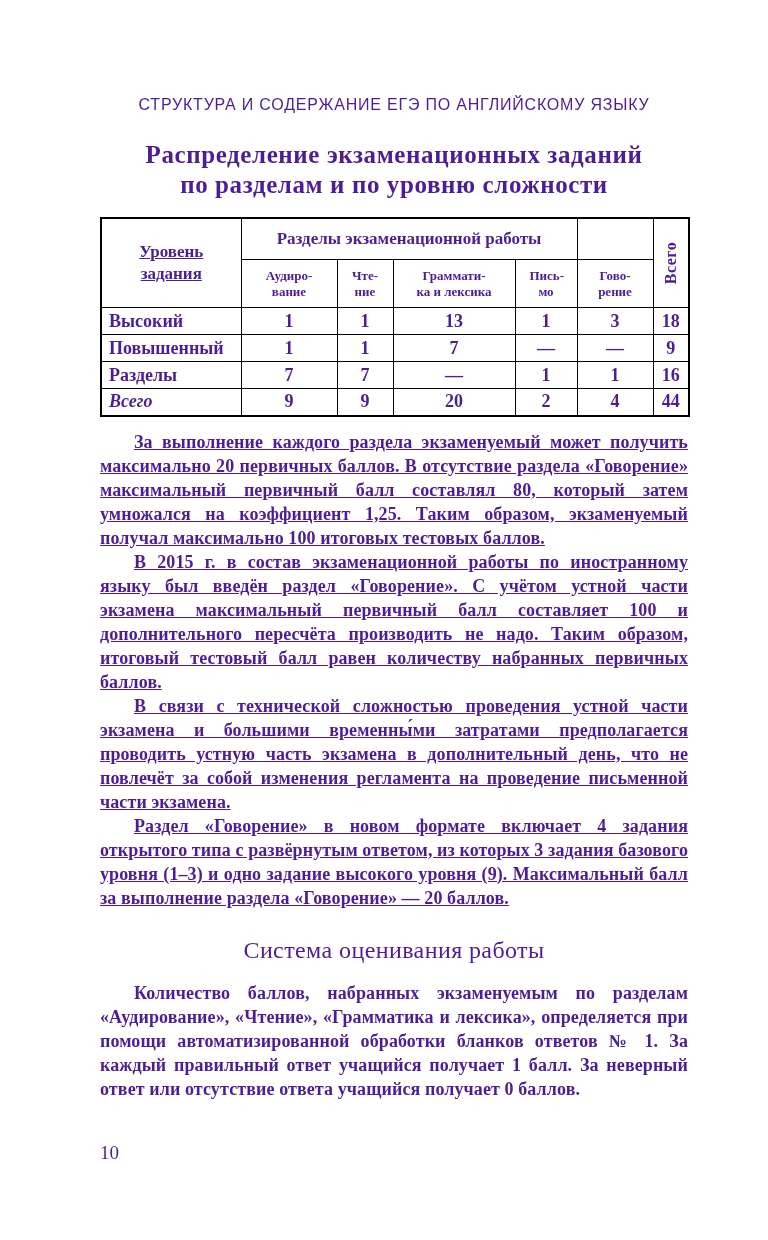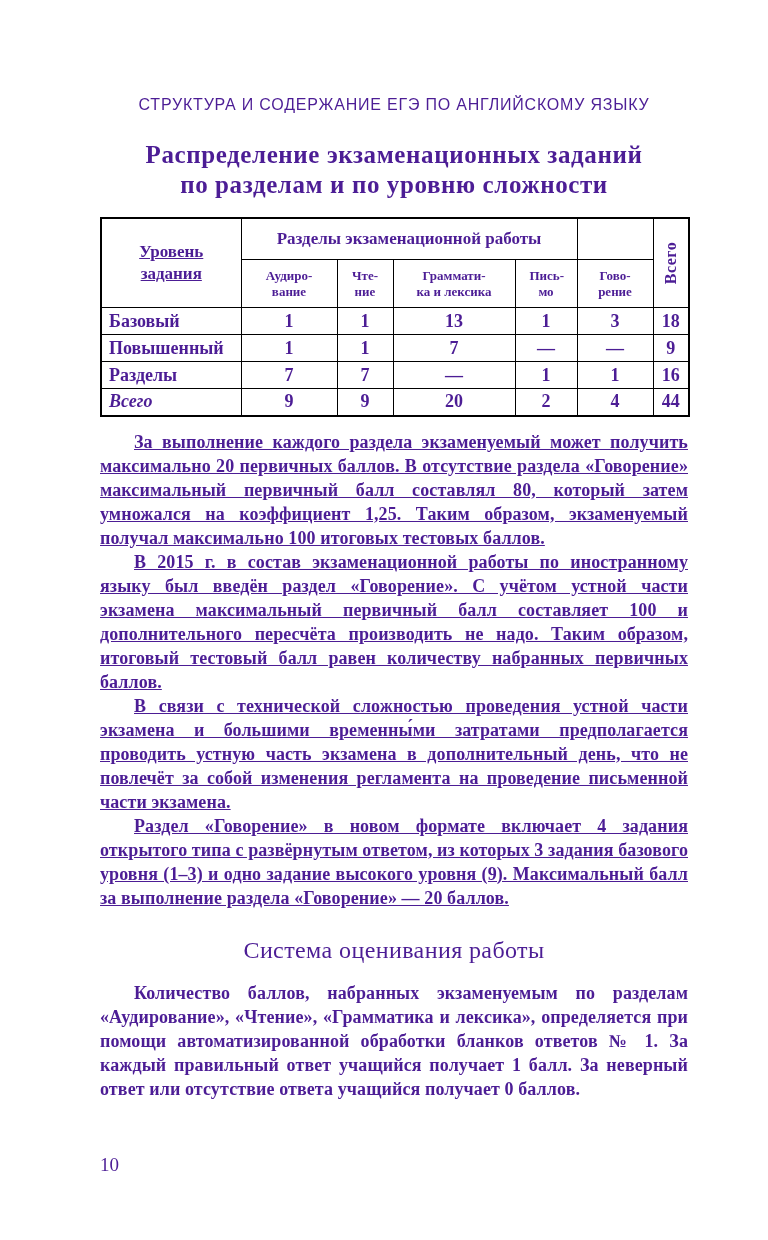--- a/index.html
+++ b/index.html
@@ -96,21 +96,21 @@
   .subheading {
     margin: 27px 0 17px 0;
     text-align: center;
     font-size: 24px;
     font-weight: 400;
     letter-spacing: 0.4px;
   }
   .page-number {
     position: absolute;
     left: 100px;
-    bottom: 64px;
+    bottom: 76px;
     font-size: 19px;
     font-weight: 400;
   }
 </style>
 </head>
 <body>
 
 <div class="page">
 
   <div class="running-head">СТРУКТУРА И СОДЕРЖАНИЕ ЕГЭ ПО АНГЛИЙСКОМУ ЯЗЫКУ</div>
@@ -149,21 +149,21 @@
 ние</td>
         <td class="sub-cell">Граммати-
 ка и лексика</td>
         <td class="sub-cell">Пись-
 мо</td>
         <td class="sub-cell">Гово-
 рение</td>
       </tr>
 
       <tr class="data-row">
-        <td class="row-label">Базовый</td>
+        <td class="row-label">Высокий</td>
         <td>1</td>
         <td>1</td>
         <td>13</td>
         <td>1</td>
         <td>3</td>
         <td>18</td>
       </tr>
       <tr class="data-row">
         <td class="row-label">Повышенный</td>
         <td>1</td>

